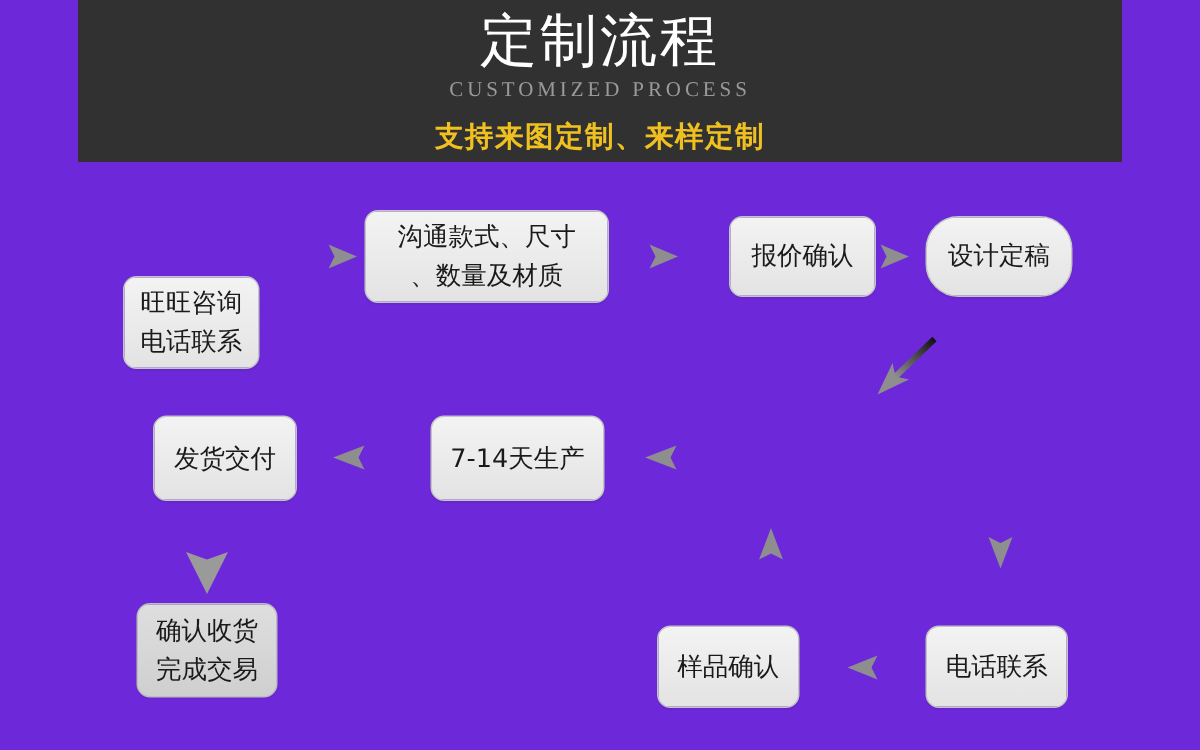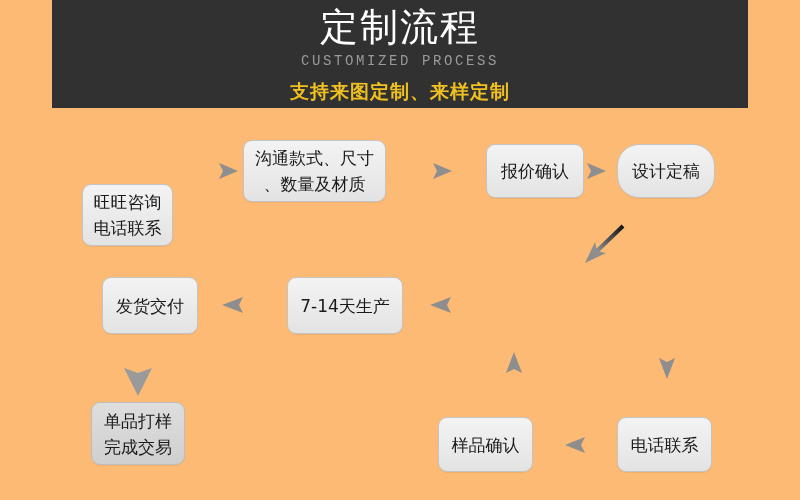--- a/index.html
+++ b/index.html
@@ -9,21 +9,21 @@
     height: 500px;
     background: #ffffff;
     font-family: "Liberation Sans", "DejaVu Sans", sans-serif;
     overflow: hidden;
   }
 
   #page {
     position: relative;
     width: 800px;
     height: 500px;
-    background: #fdba74;
+    background: #6d28d9;
   }
 
   
   .banner {
     position: absolute;
     left: 52px;
     top: 0px;
     width: 696px;
     height: 108px;
     background: #313131;
@@ -45,21 +45,21 @@
 
   .banner-subtitle {
     position: absolute;
     left: 0;
     top: 52px;
     width: 100%;
     color: #9a9a9a;
     font-size: 14px;
     line-height: 18px;
     letter-spacing: 2.6px;
-    font-family: Liberation Mono, monospace;
+    font-family: Liberation Serif, serif;
   }
 
   .banner-tagline {
     position: absolute;
     left: 0;
     top: 80px;
     width: 100%;
     color: #f0c020;
     font-size: 19px;
     line-height: 24px;
@@ -186,21 +186,21 @@
       <line x1="138" y1="340" x2="138" y2="372" stroke="url(#gradD)" stroke-width="9"></line>
       <path d="M 138 396 L 124 368 L 138 373 L 152 368 Z" fill="#9a9a9a"></path>
     </g>
   </svg>
 
   <div class="node" style="left:82px; top:140px; width:91px; height:62px;margin-top:44px;">
     <span class="line">旺旺咨询</span>
     <span class="line">电话联系</span>
   </div>
 
-  <div class="node" style="left:243px; top:140px; width:143px; height:62px;">
+  <div class="node" style="left:243px; top:140px; width:163px; height:62px;">
     <span class="line">沟通款式、尺寸</span>
     <span class="line">、数量及材质</span>
   </div>
 
   <div class="node" style="left:462px; top:144px; width:98px; height:54px;margin-left:24px;">
     <span class="line">报价确认</span>
   </div>
 
   <div class="node" style="left:617px; top:144px; width:98px; height:54px;border-radius:22px;">
     <span class="line">设计定稿</span>
@@ -209,21 +209,21 @@
   <div class="node" style="left:102px; top:277px; width:96px; height:57px;">
     <span class="line">发货交付</span>
   </div>
 
   <div class="node" style="left:287px; top:277px; width:116px; height:57px;align-items:center;">
     <span class="line">7-14天生产</span>
   </div>
 
 
   <div class="node dim" style="left:91px; top:402px; width:94px; height:63px;">
-    <span class="line">单品打样</span>
+    <span class="line">确认收货</span>
     <span class="line">完成交易</span>
   </div>
 
   <div class="node" style="left:438px; top:417px; width:95px; height:55px;">
     <span class="line">样品确认</span>
   </div>
 
   <div class="node" style="left:617px; top:417px; width:95px; height:55px;">
     <span class="line">电话联系</span>
   </div>

